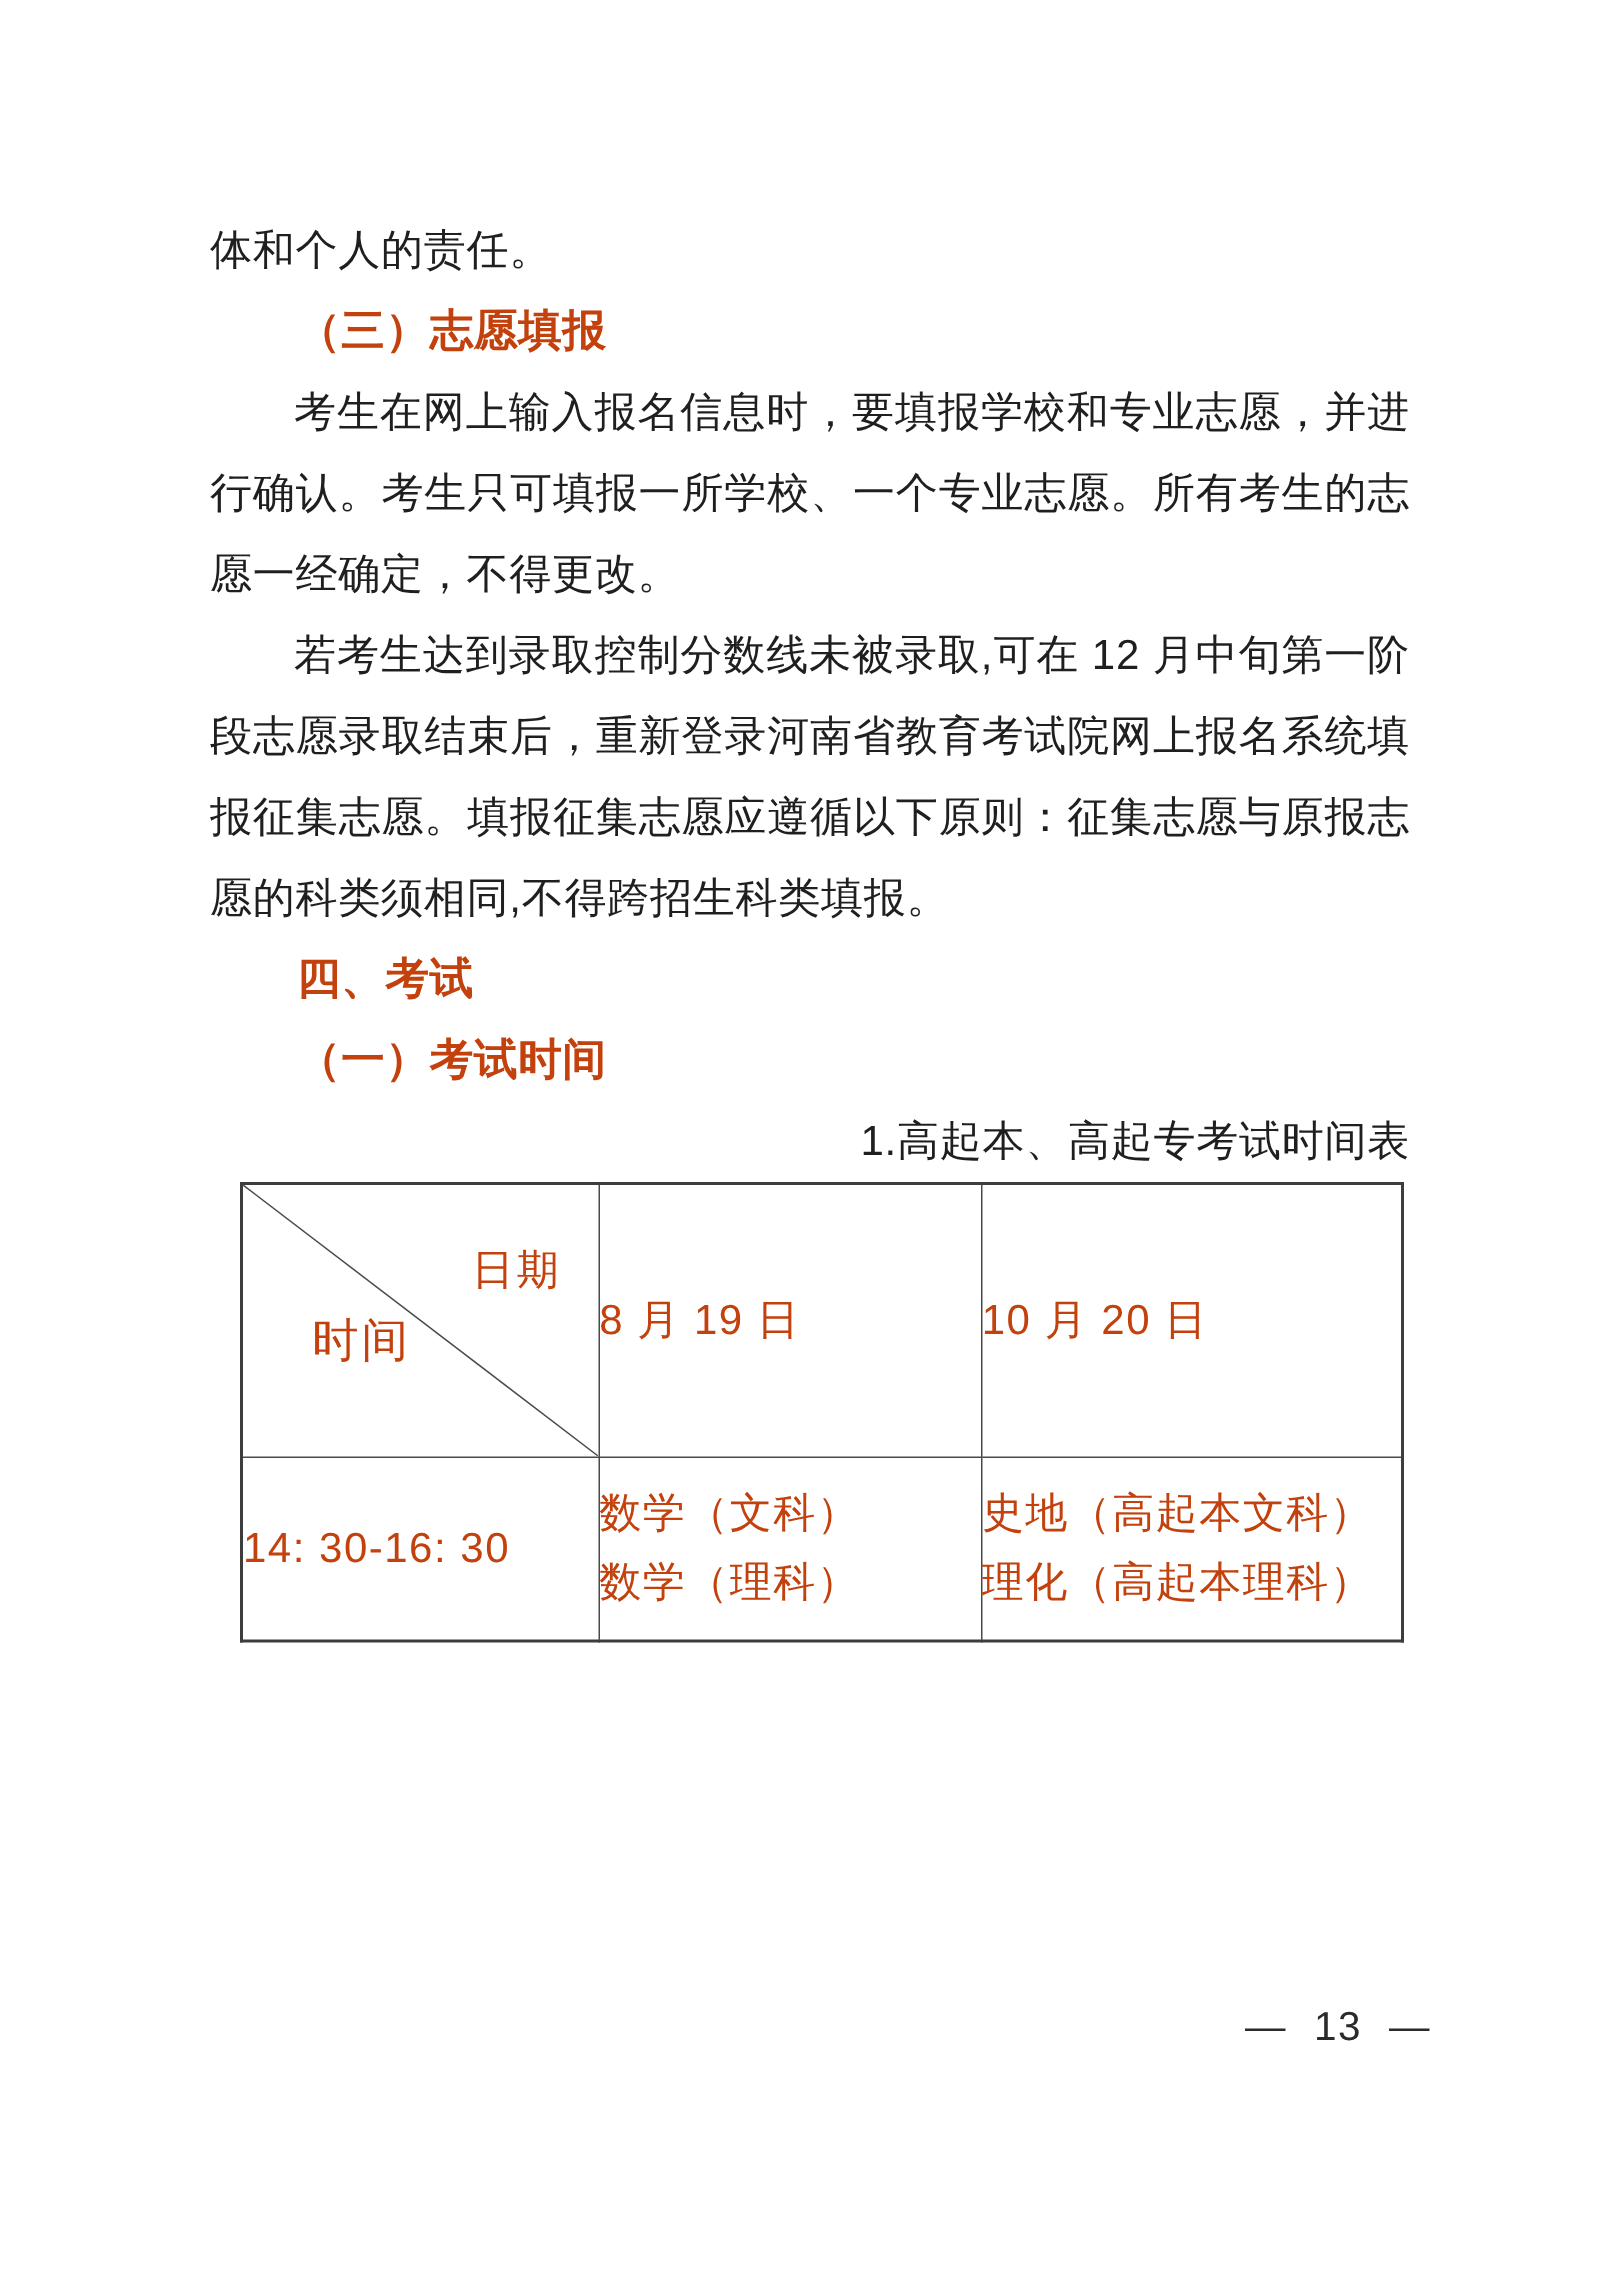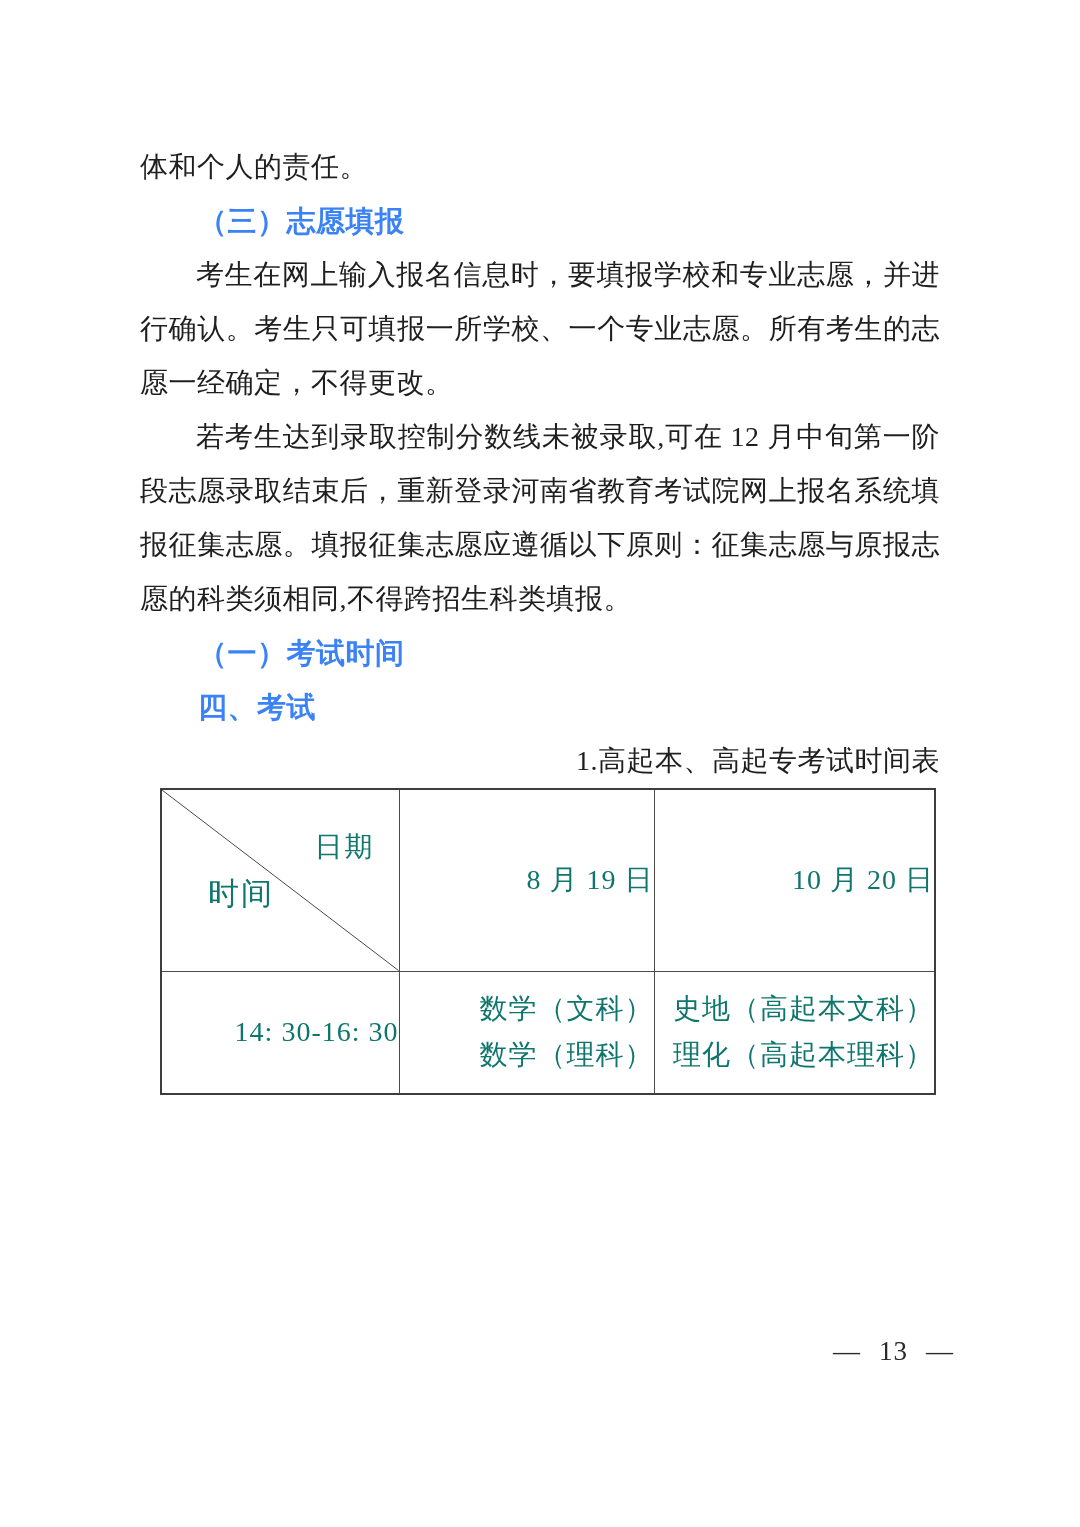--- a/index.html
+++ b/index.html
@@ -3,21 +3,21 @@
 <meta charset="utf-8">
 <style>
   * { margin: 0; padding: 0; box-sizing: border-box; }
   html, body { background: #e9e9e9; }
   .page {
     position: relative;
     width: 1080px;
     height: 1527px;
     margin: 0 auto;
     background: #ffffff;
-    font-family: Liberation Serif, serif;
+    font-family: Liberation Sans, sans-serif;
     color: #1f1f1f;
     overflow: hidden;
   }
   .content {
     position: absolute;
     left: 140px;
     top: 140px;
     width: 800px;
     font-size: 28px;
     line-height: 54px;
@@ -27,43 +27,43 @@
     text-align: left;
   }
   .body-para {
     text-indent: 2em;
     text-align: justify;
     text-align-last: left;
   }
   .heading {
     font-size: 29px;
     font-weight: 700;
-    color: #3b82f6;
+    color: #c2410c;
     text-indent: 2em;
     line-height: 54px;
   }
   .table-caption {
     text-indent: 1.85em;
     line-height: 54px;
     text-align: right;
   }
   table.exam-table {
     border-collapse: collapse;
     table-layout: fixed;
     width: 774px;
     margin-left: 20px;
     border: 2px solid #3d3d3d;
   }
   table.exam-table td {
     border: 1px solid #4a4a4a;
-    text-align: right;
+    text-align: left;
     vertical-align: middle;
     font-size: 28px;
     letter-spacing: 1px;
-    color: #0f766e;
+    color: #c2410c;
     padding: 0;
   }
   .col-time  { width: 238px; }
   .col-day1  { width: 255px; }
   .col-day2  { width: 281px; }
   tr.header-row  { height: 182px; }
   tr.row-morning { height: 135px; }
   tr.row-noon    { height: 123px; }
   td.corner-cell {
     position: relative;
@@ -113,23 +113,23 @@
   <div class="content">
 
     <p class="body-line">体和个人的责任。</p>
 
     <p class="heading">（三）志愿填报</p>
 
     <p class="body-para">考生在网上输入报名信息时，要填报学校和专业志愿，并进行确认。考生只可填报一所学校、一个专业志愿。所有考生的志愿一经确定，不得更改。</p>
 
     <p class="body-para">若考生达到录取控制分数线未被录取,可在 12 月中旬第一阶段志愿录取结束后，重新登录河南省教育考试院网上报名系统填报征集志愿。填报征集志愿应遵循以下原则：征集志愿与原报志愿的科类须相同,不得跨招生科类填报。</p>
 
+    <p class="heading">四、考试</p>
+
     <p class="heading">（一）考试时间</p>
-
-    <p class="heading">四、考试</p>
 
     <p class="table-caption">1.高起本、高起专考试时间表</p>
 
     <table class="exam-table">
       <colgroup>
         <col class="col-time">
         <col class="col-day1">
         <col class="col-day2">
       </colgroup>
       <tbody>

